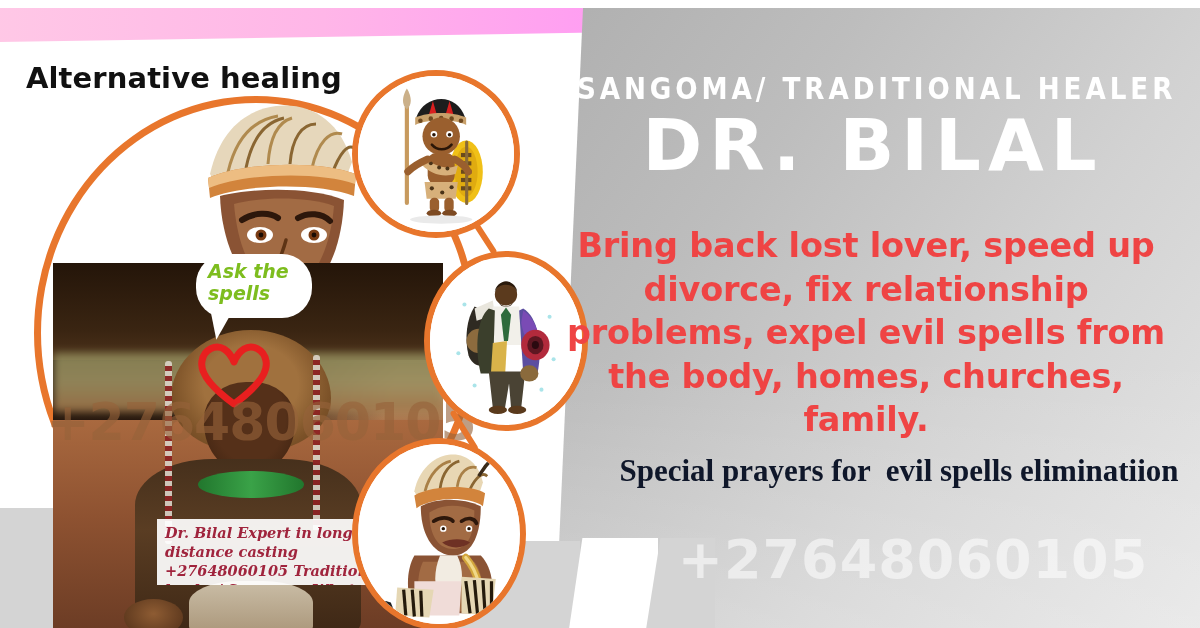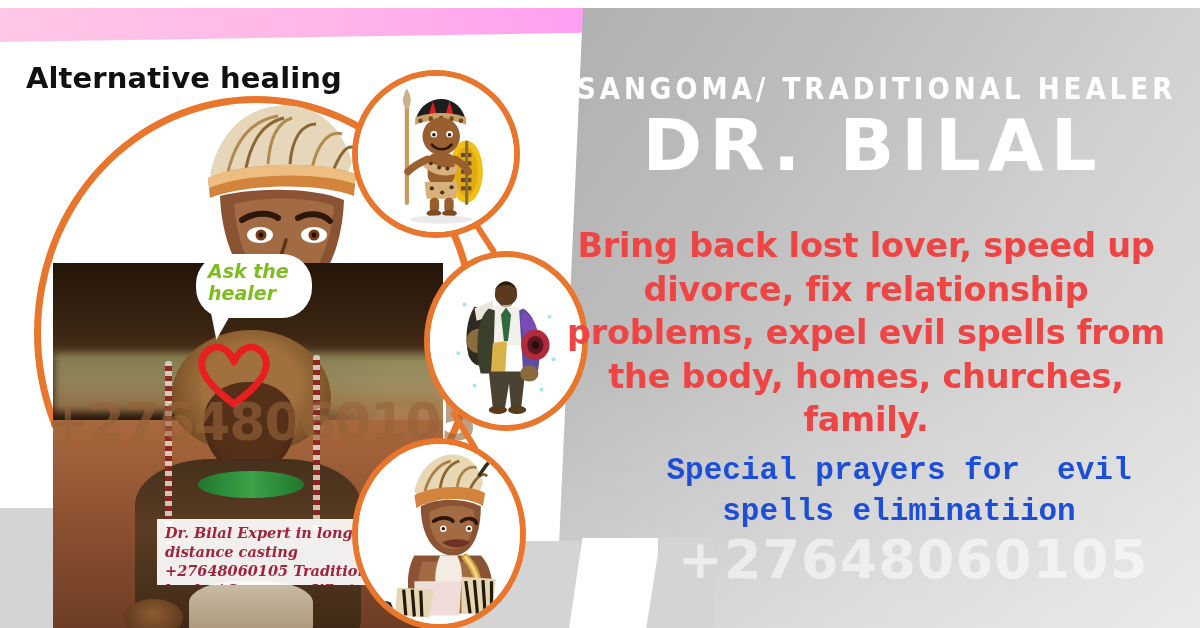--- a/index.html
+++ b/index.html
@@ -164,22 +164,22 @@
   }
   .body-red{
     position:absolute;left:548px;top:216px;width:636px;
     text-align:center;color:#ef4444;
     font-family:"DejaVu Sans",sans-serif;
     font-size:33.5px;font-weight:700;line-height:1.30;
     letter-spacing:-.2px;
   }
   .body-black{
     position:absolute;left:606px;top:443px;width:586px;
-    text-align:center;color:#1d4ed8;
-    font-family:Liberation Mono, monospace;
+    text-align:center;color:#0f172a;
+    font-family:Liberation Serif, serif;
     font-size:31px;font-weight:700;line-height:1.32;
     white-space:pre-wrap;
   }
   .wm-right{
     position:absolute;left:626px;top:520px;width:574px;
     text-align:center;color:rgba(255,255,255,.55);
     font-family:"DejaVu Sans",sans-serif;
     font-size:54px;font-weight:700;letter-spacing:1px;white-space:nowrap;
   }
 </style>
@@ -262,21 +262,21 @@
   </div>
 
   <div class="heart">
     <svg viewBox="0 0 76 68" xmlns="http://www.w3.org/2000/svg">
       <path d="M38 63 C12 44 4 30 6 20 C8 8 20 3 28 8 C33 11 36 16 38 21 C40 16 43 11 48 8 C56 3 68 8 70 20 C72 30 64 44 38 63 Z" fill="none" stroke="#e81f1f" stroke-width="7" stroke-linejoin="round"></path>
     </svg>
   </div>
 
   <div class="bubble-tail"></div>
   <div class="bubble"></div>
-  <div class="bubble-txt">Ask the healer</div>
+  <div class="bubble-txt">Ask the spells</div>
 
   <div class="wm-photo">+27648060105</div>
 
   <div class="caption">Dr. Bilal Expert in long distance casting +27648060105 Traditional healer/ Sangoma. WhatsApp now</div>
 
   <div class="conn conn-1"></div>
   <div class="conn conn-2"></div>
 
   <div class="circ circ-1">
     <svg viewBox="0 0 150 150" xmlns="http://www.w3.org/2000/svg">

